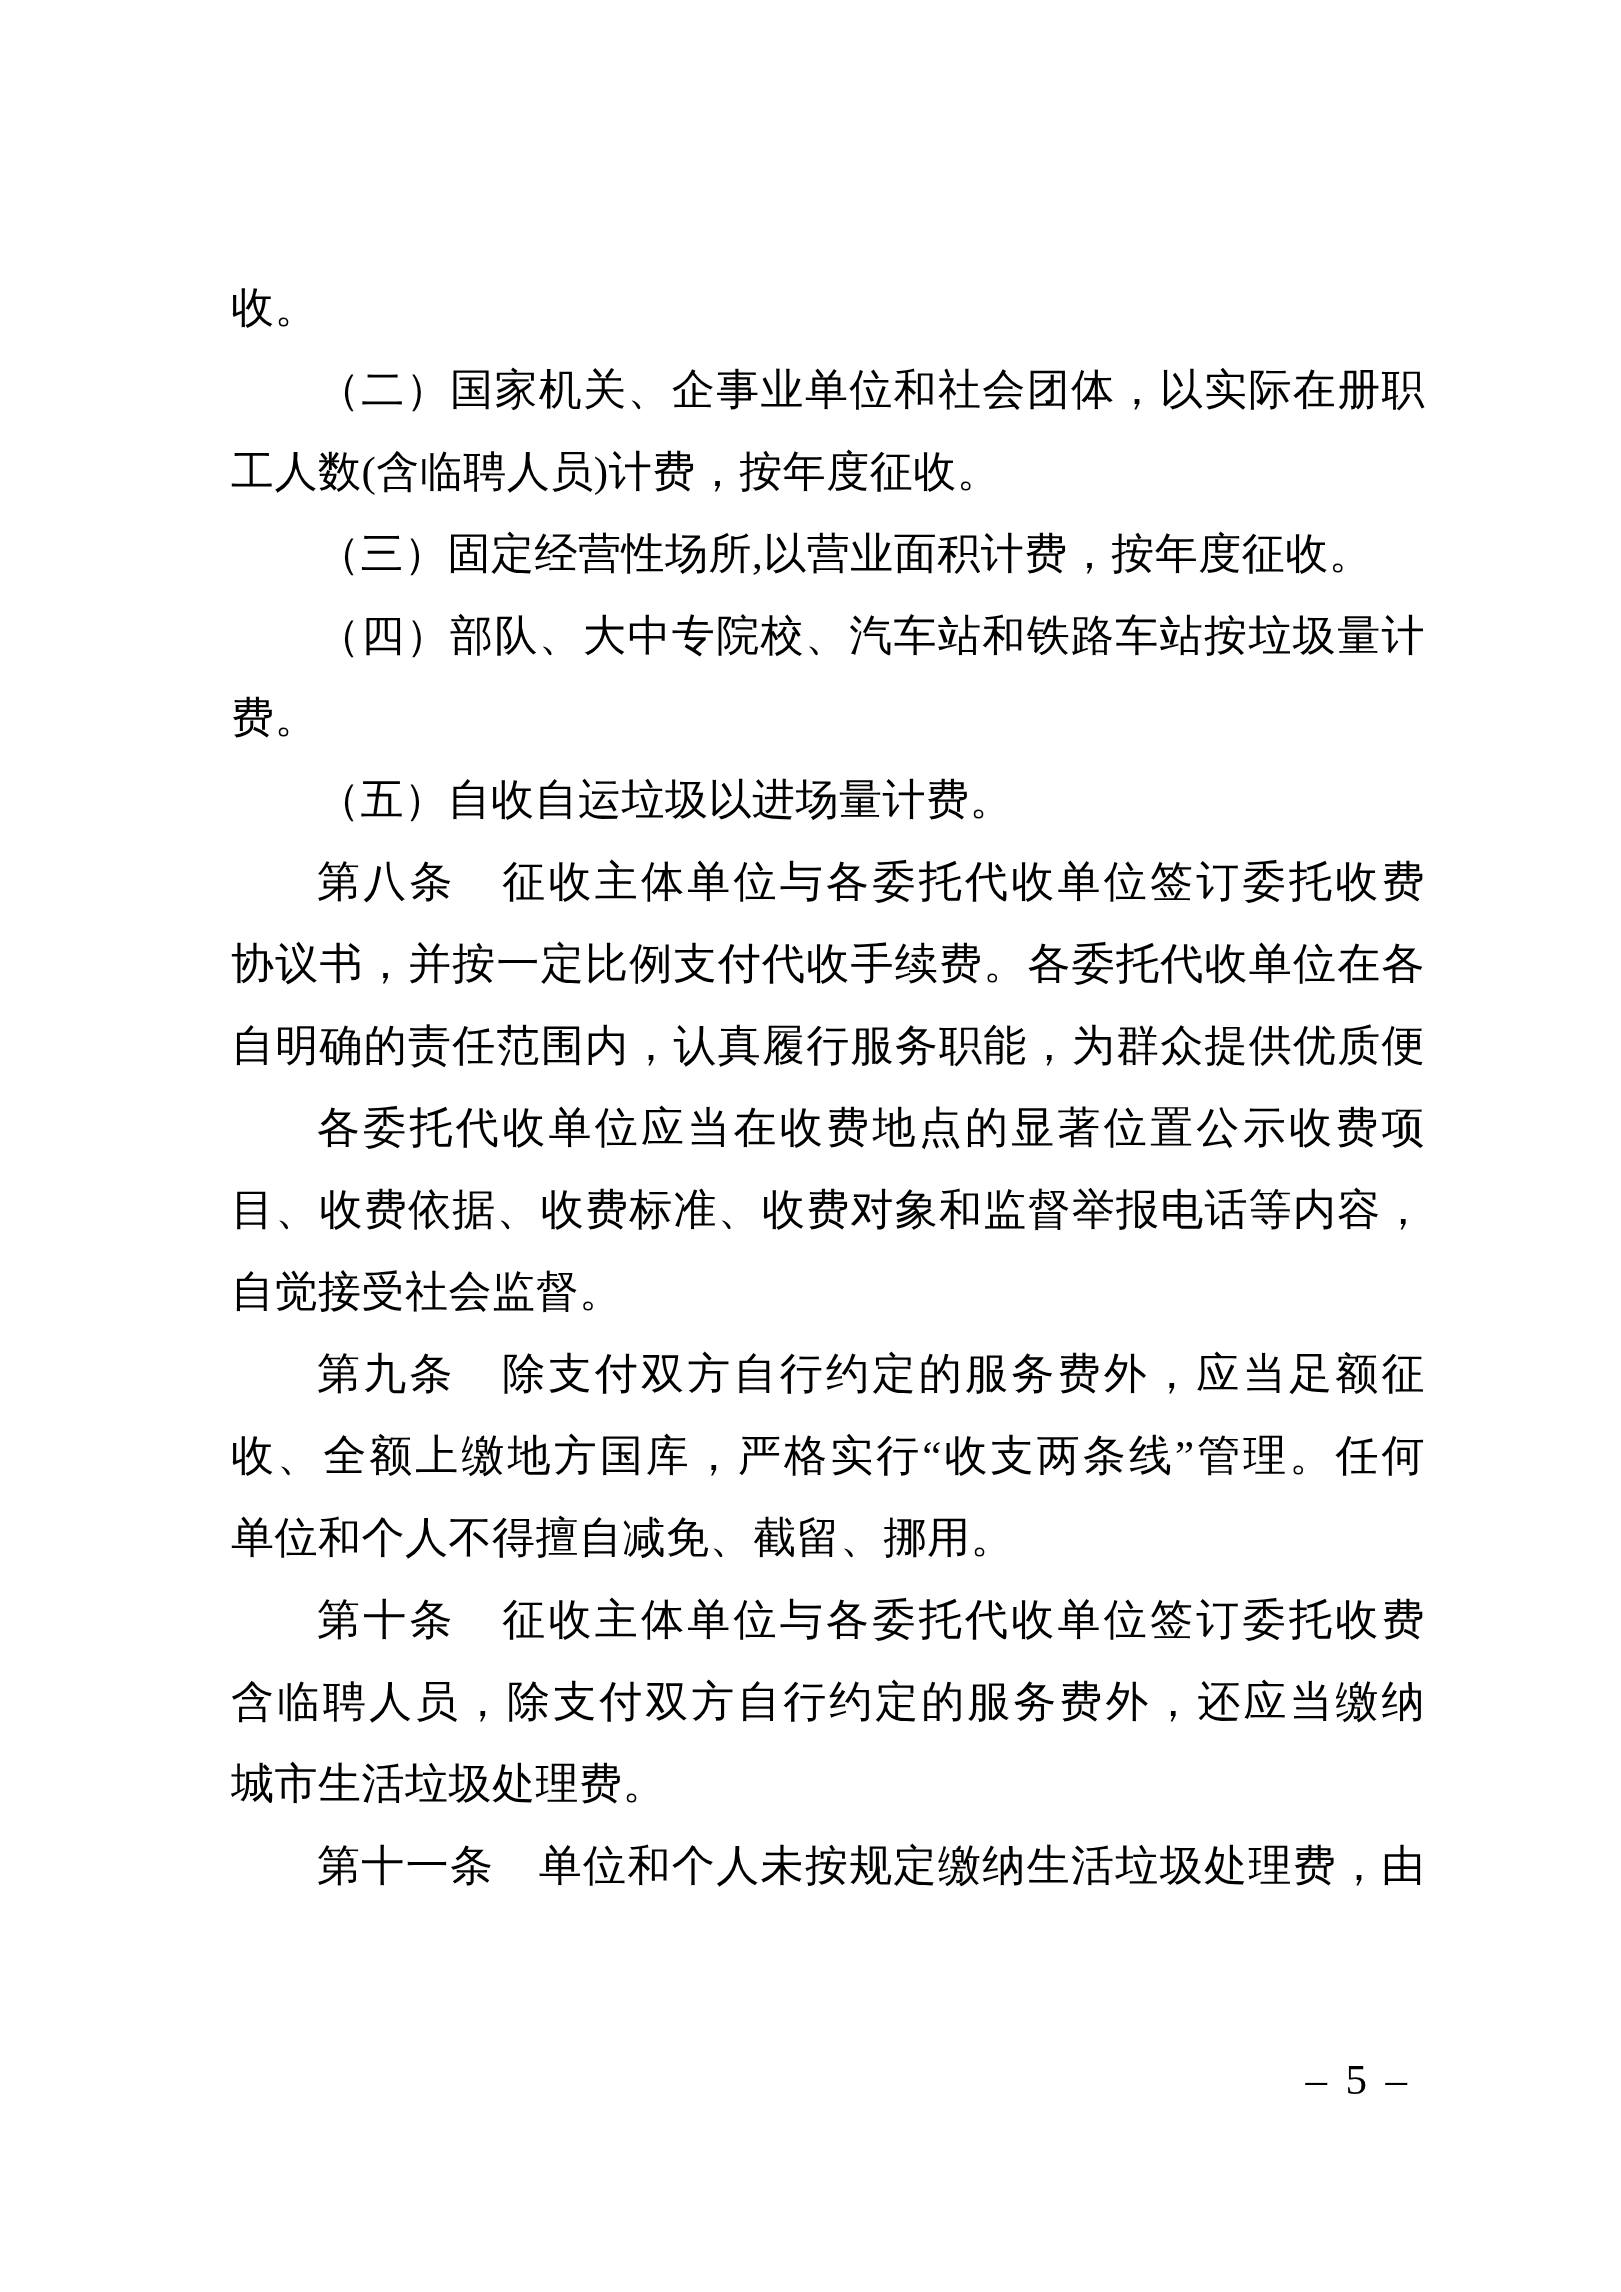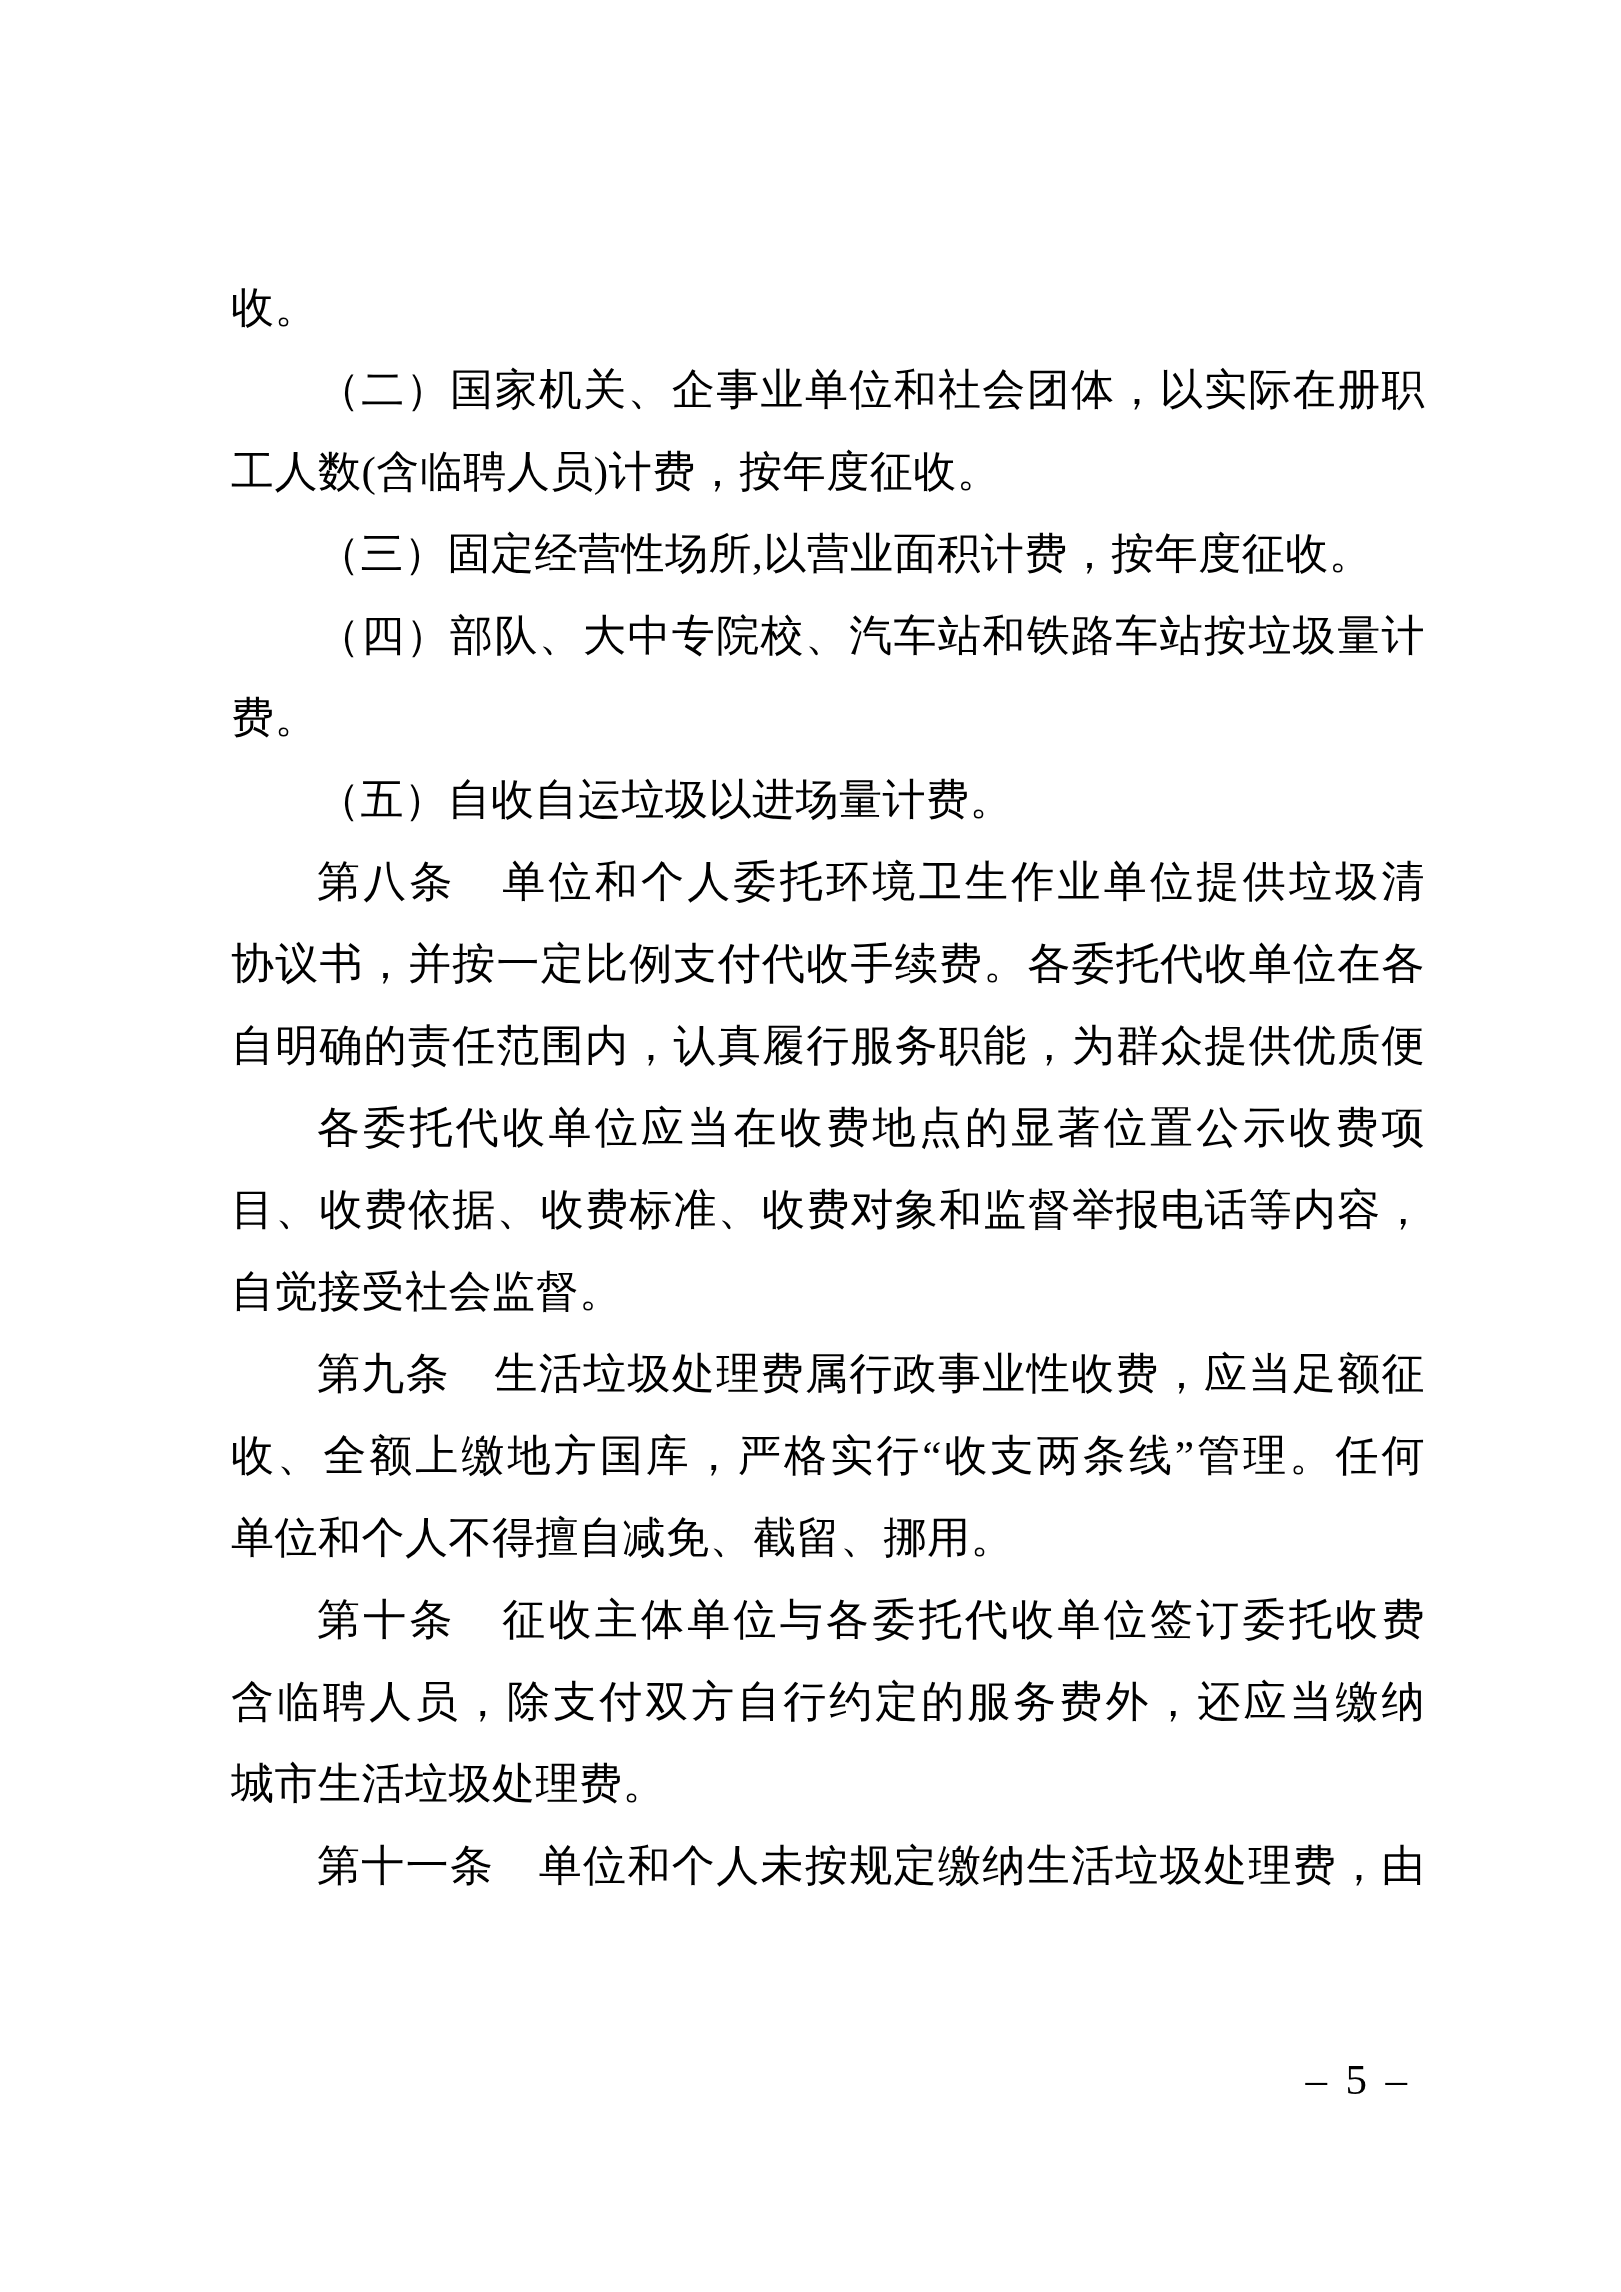--- a/index.html
+++ b/index.html
@@ -56,27 +56,27 @@
 
 <div class="page">
   <div class="body-text">
       <div class="line">收。</div>
       <div class="line indent-2 justify">（二）国家机关、企事业单位和社会团体，以实际在册职</div>
       <div class="line">工人数(含临聘人员)计费，按年度征收。</div>
       <div class="line indent-2">（三）固定经营性场所,以营业面积计费，按年度征收。</div>
       <div class="line indent-2 justify">（四）部队、大中专院校、汽车站和铁路车站按垃圾量计</div>
       <div class="line">费。</div>
       <div class="line indent-2">（五）自收自运垃圾以进场量计费。</div>
-      <div class="line indent-2 justify">第八条　单位和个人委托环境卫生作业单位提供垃圾清</div>
+      <div class="line indent-2 justify">第八条　征收主体单位与各委托代收单位签订委托收费</div>
       <div class="line justify">协议书，并按一定比例支付代收手续费。各委托代收单位在各</div>
       <div class="line justify">自明确的责任范围内，认真履行服务职能，为群众提供优质便</div>
       <div class="line indent-2 justify">各委托代收单位应当在收费地点的显著位置公示收费项</div>
       <div class="line justify">目、收费依据、收费标准、收费对象和监督举报电话等内容，</div>
       <div class="line">自觉接受社会监督。</div>
-      <div class="line indent-2 justify">第九条　生活垃圾处理费属行政事业性收费，应当足额征</div>
+      <div class="line indent-2 justify">第九条　除支付双方自行约定的服务费外，应当足额征</div>
       <div class="line justify">收、全额上缴地方国库，严格实行“收支两条线”管理。任何</div>
       <div class="line">单位和个人不得擅自减免、截留、挪用。</div>
       <div class="line indent-2 justify">第十条　征收主体单位与各委托代收单位签订委托收费</div>
       <div class="line justify">含临聘人员，除支付双方自行约定的服务费外，还应当缴纳</div>
       <div class="line">城市生活垃圾处理费。</div>
       <div class="line indent-2 justify">第十一条　单位和个人未按规定缴纳生活垃圾处理费，由</div>
     </div>
   <div class="page-number">– 5 –</div>
 </div>
 

